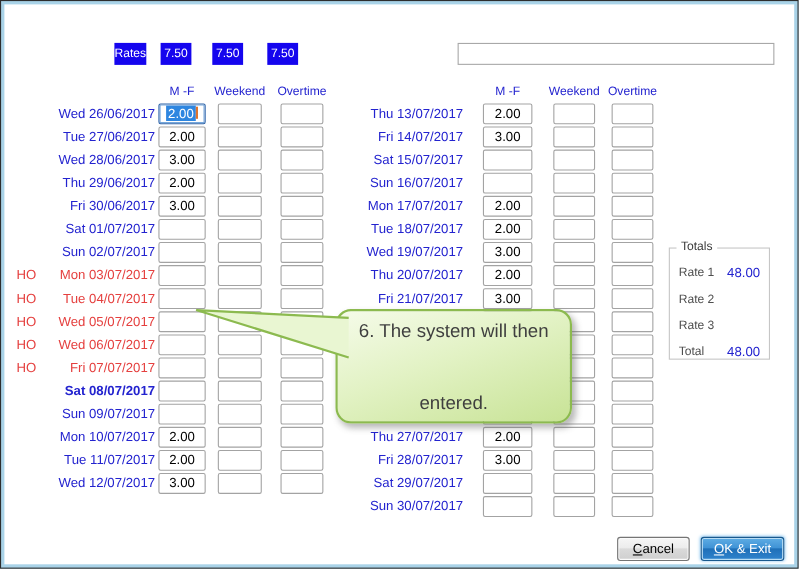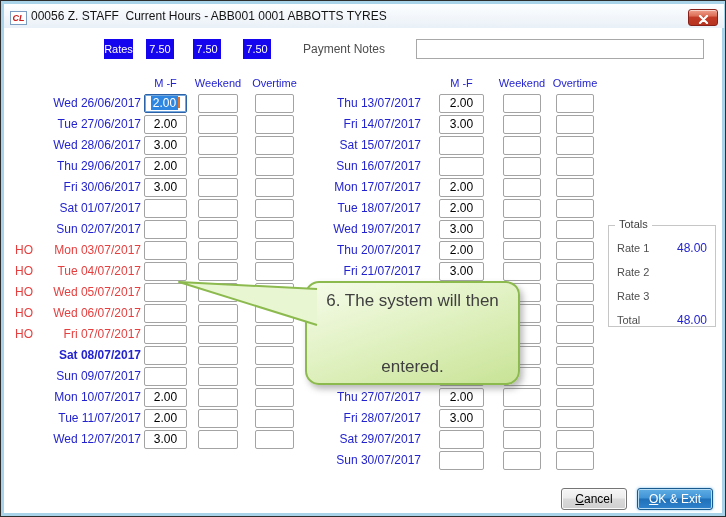--- a/index.html
+++ b/index.html
@@ -35,21 +35,21 @@
   .ho { position:absolute; height:19px; line-height:19px; font-size:12px; color:#e5403f; }
   .date-label { position:absolute; height:19px; line-height:19px; font-size:12px;
     color:#2323cf; text-align:right; white-space:pre; }
   .date-label.holiday { color:#e5403f; }
   .cell { position:absolute; height:19px; border:1px solid #a3a3a3; border-radius:2px;
     background:#fff; font-size:12px; line-height:16px; text-align:center; color:#000; }
   .cell.selected { border-color:#2b62a8; box-shadow: inset 0 0 0 1px #74a7dc; }
   .sel { background:#2e86e0; color:#fff; padding:0 2px; }
   .caret { display:inline-block; width:2px; height:11px; background:#e0742c; vertical-align:-1px; }
 
-  .totals { position:absolute; left:607px; top:224px; width:108px; height:102px;
+  .totals { position:absolute; left:607px; top:224px; width:92px; height:102px;
     border:1px solid #c6c6c6;text-align:center; }
   .totals-legend { position:absolute; top:-8px; left:6px; background:#fff; padding:0 4px;
     font-size:11px; color:#3c3c3c; }
   .t-label { position:absolute; left:8px; font-size:11px; color:#4f4f4f; height:13px; }
   .t-value { position:absolute; right:8px; font-size:12px; color:#2323cf; height:13px; }
 
   .tail-svg { position:absolute; left:170px; top:272px; z-index:21; }
   .bubble { position:absolute; left:304px; top:280px; width:215px; height:104px;
     border:2px solid #8cba4f; border-radius:14px; z-index:20;
     background:linear-gradient(160deg,#f5fbe9 0%, #e2f2c4 45%, #c8e396 100%);
@@ -66,36 +66,26 @@
     background:linear-gradient(#5facе4,#4093d6 45%,#1f70b8 50%,#2f83cd);
     background:linear-gradient(#5fade4,#4093d6 45%,#1f70b8 50%,#2f83cd);
     box-shadow: 0 0 3px #7fc0ef, inset 0 0 0 1px #b9ddf4; }
 </style>
 </head>
 <body>
 
 <div class="frame">
   <div class="inner-bg"></div>
 
-  <div class="titlebar">
-    <span class="app-icon">CL</span>
-    <span class="title">00056 Z. STAFF  Current Hours - ABB001 0001 ABBOTTS TYRES</span>
-    <div class="close-btn">
-      <svg width="11" height="9" viewBox="0 0 11 9">
-        <path d="M2,1 L9,8 M9,1 L2,8" stroke="#ffffff" stroke-width="2.2" stroke-linecap="round" fill="none"></path>
-      </svg>
-    </div>
-  </div>
 
   <div class="rate-chip" style="left:103px; width:29px;">Rates</div>
   <div class="rate-chip" style="left:145px; width:28px;">7.50</div>
   <div class="rate-chip" style="left:192px; width:28px;">7.50</div>
   <div class="rate-chip" style="left:242px; width:28px;">7.50</div>
 
-  <div class="pn-label">Payment Notes</div>
   <input class="pn-input" type="text" value="" style="">
 
   <div class="col-header" style="left:133px; width:63px;">M -F</div>
   <div class="col-header" style="left:187px; width:60px;">Weekend</div>
   <div class="col-header" style="left:244px; width:59px;">Overtime</div>
   <div class="col-header" style="left:428px; width:65px;">M -F</div>
   <div class="col-header" style="left:492px; width:58px;">Weekend</div>
   <div class="col-header" style="left:545px; width:58px;">Overtime</div>
 
   <div id="grid">

